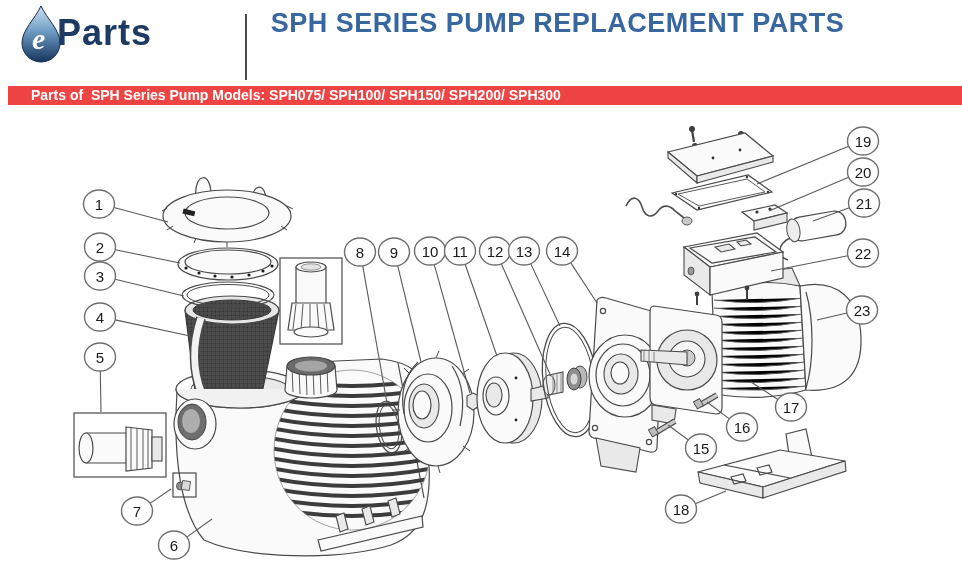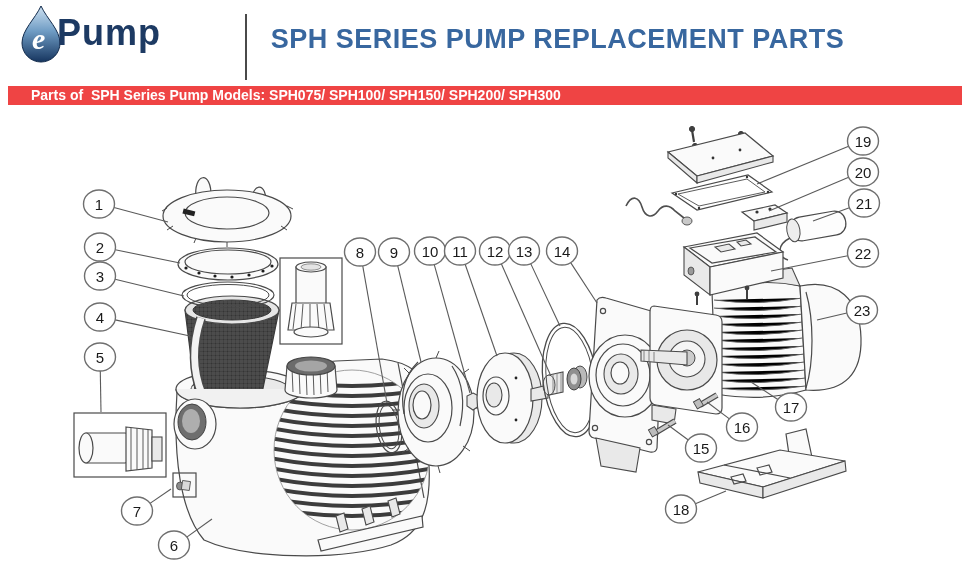--- a/index.html
+++ b/index.html
@@ -5,21 +5,21 @@
   html,body{margin:0;padding:0;background:#ffffff;}
   .page{position:relative;width:962px;height:574px;background:#fff;overflow:hidden;
         font-family:"Liberation Sans",sans-serif;}
   
   .logo-drop{position:absolute;left:20px;top:5px;width:42px;height:58px;}
   .brand{position:absolute;left:57px;top:12px;font-size:36px;font-weight:bold;
          color:#1d3a63;letter-spacing:1px;}
   .tagline{position:absolute;left:78px;top:54px;font-size:17px;font-style:italic;
            color:#a3a3a3;letter-spacing:1px;}
   .hdr-divider{position:absolute;left:245px;top:14px;width:2px;height:66px;background:#4a4a4a;}
-  .title{position:absolute;left:265px;top:24px;width:585px;text-align:center;
+  .title{position:absolute;left:265px;top:8px;width:585px;text-align:center;
          font-size:27px;font-weight:bold;color:#38679f;letter-spacing:.5px;white-space:nowrap;}
   .model-bar{position:absolute;left:8px;top:86px;width:937px;height:19px;background:#ef4444;
              color:#fff;font-size:14px;font-weight:bold;line-height:19px;padding-left:23px;
              white-space:pre;}
   
   #diagram{position:absolute;left:0;top:0;width:962px;height:574px;}
   #diagram text{font-family:"Liberation Sans",sans-serif;font-size:15px;fill:#1a1a1a;}
   .ln{stroke:#4a4a4a;stroke-width:1.2;fill:none;}
   .part{stroke:#4a4a4a;stroke-width:1.2;fill:#fafafa;}
   .shade{stroke:#4a4a4a;stroke-width:1.1;fill:#e9e9e9;}
@@ -34,21 +34,21 @@
     <defs>
       <linearGradient id="dropg" x1="0" y1="0" x2="0" y2="1">
         <stop offset="0" stop-color="#cfe2f2"></stop>
         <stop offset="0.45" stop-color="#6f9cc4"></stop>
         <stop offset="1" stop-color="#16355f"></stop>
       </linearGradient>
     </defs>
     <path d="M21,1 C27,14 40,25 40,38 A19,19 0 1,1 2,38 C2,25 15,14 21,1 Z" fill="url(#dropg)" stroke="#10294a" stroke-width="1"></path>
     <text x="12" y="44" font-size="30" font-weight="bold" font-style="italic" fill="#ffffff" font-family="Liberation Serif, serif">e</text>
   </svg>
-  <div class="brand">Pump</div>
+  <div class="brand">Parts</div>
   <div class="hdr-divider"></div>
   <div class="title">SPH SERIES PUMP REPLACEMENT PARTS</div>
   <div class="model-bar">Parts of  SPH Series Pump Models: SPH075/ SPH100/ SPH150/ SPH200/ SPH300</div>
 
   <svg id="diagram" viewBox="0 0 962 574">
     <defs>
       <pattern id="mesh" width="4" height="4" patternUnits="userSpaceOnUse">
         <rect width="4" height="4" fill="#343434"></rect>
         <path d="M0 0H4 M0 2H4 M0 0V4 M2 0V4" stroke="#6a6a6a" stroke-width="0.5"></path>
       </pattern>

